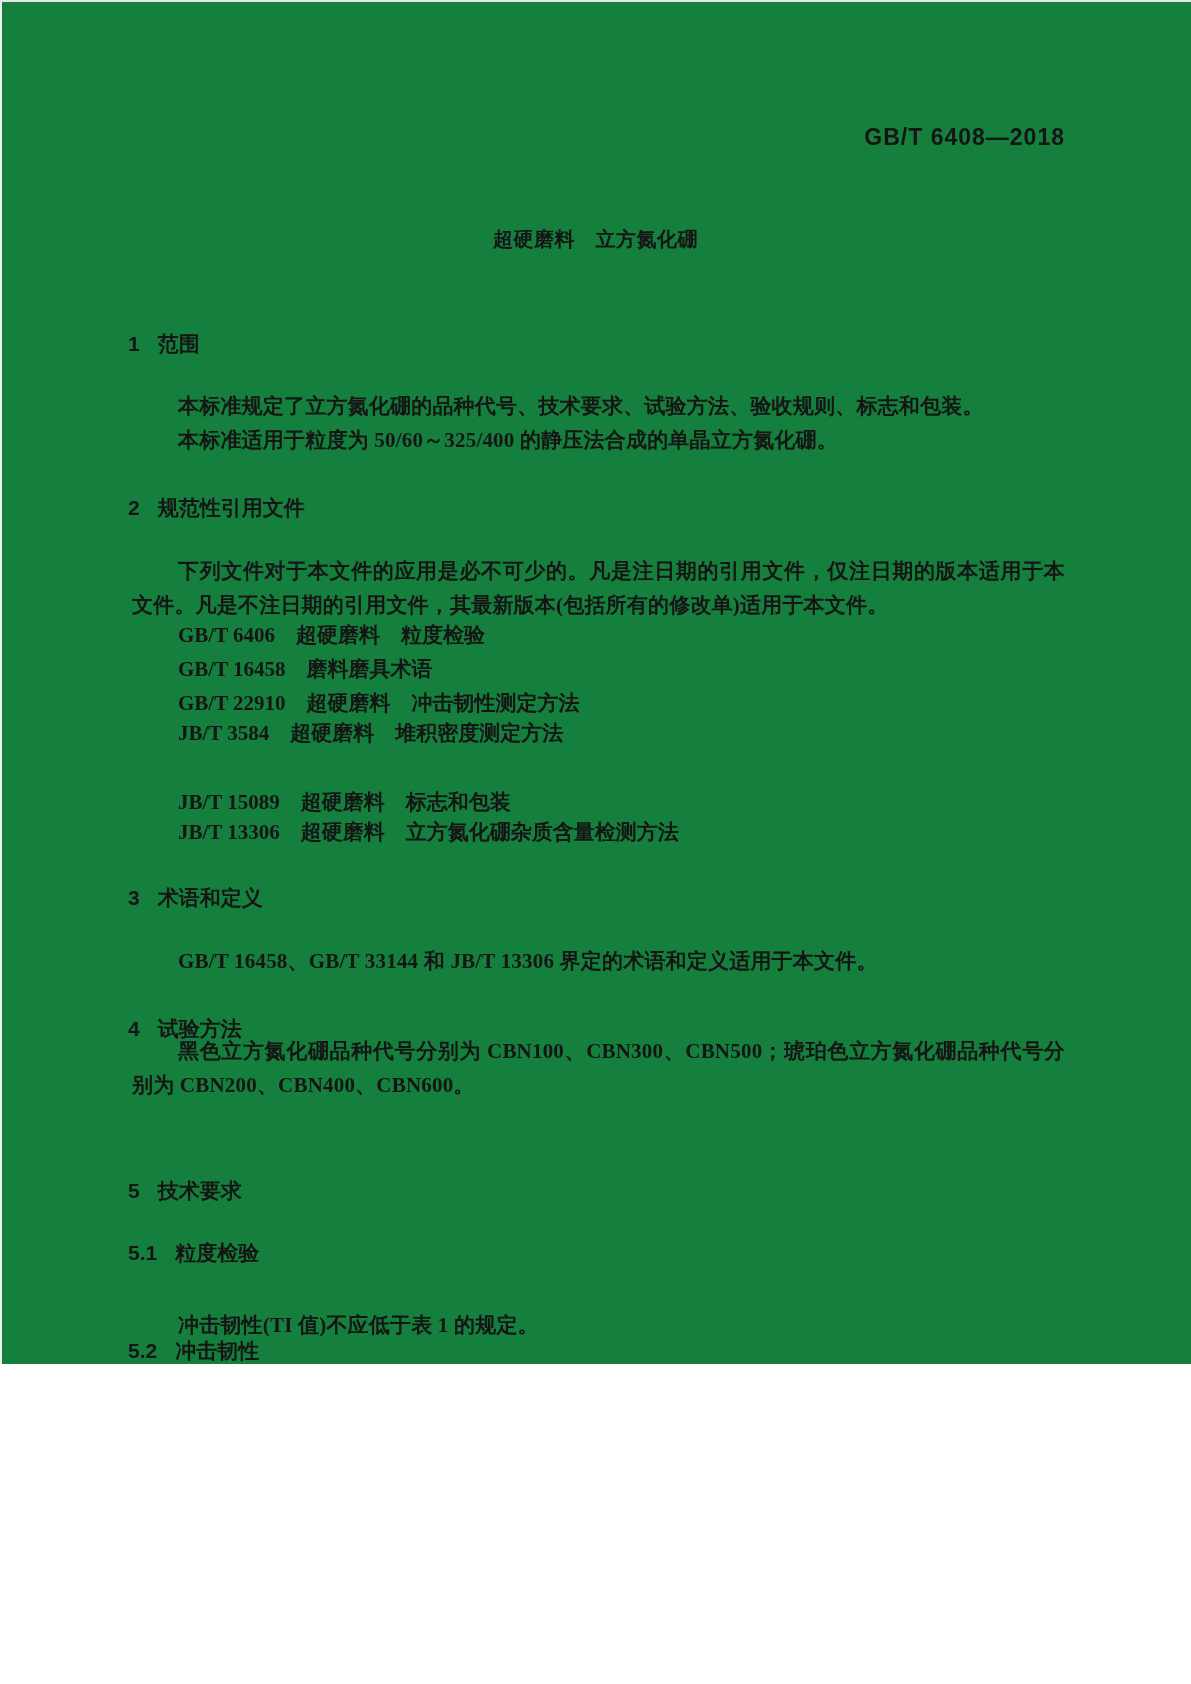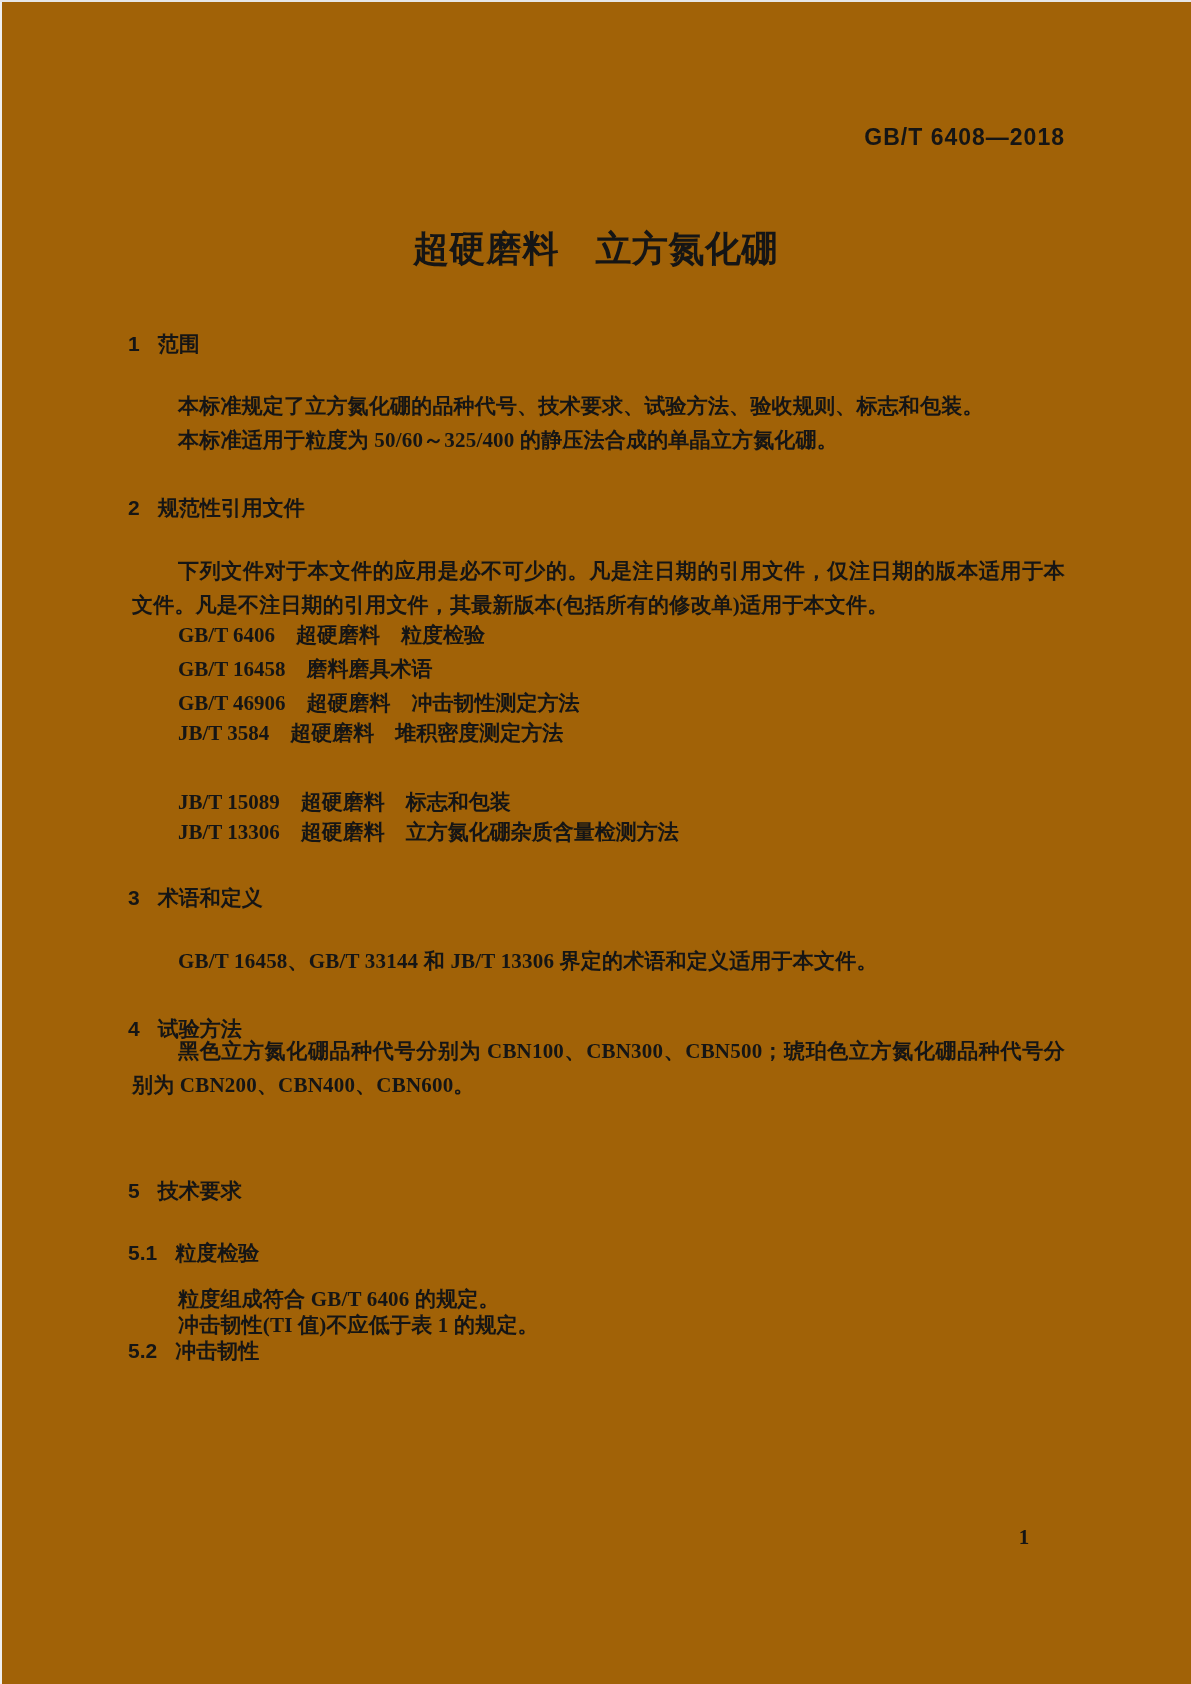--- a/index.html
+++ b/index.html
@@ -1,36 +1,36 @@
 <!DOCTYPE html>
 <html lang="zh"><head>
 <meta charset="utf-8">
 <style>
   html,body{margin:0;padding:0;background:#ffffff;}
   .page{
     position:relative;
-    width:1191px;height:1684px;
-    background:#a16207;
+    width:1191px;height:1364px;
+    background:#15803d;
     color:#151515;
     font-family:"Liberation Serif","DejaVu Serif",serif;
     overflow:hidden;
     box-shadow: inset 0 2px 0 #e6e6e6, inset 2px 0 0 #f0f0f0;
   }
   .abs{position:absolute;margin:0;font-weight:bold;}
   .std-code{
     top:124px;right:126px;
     font-family:"Liberation Sans","DejaVu Sans",sans-serif;
     font-weight:700;font-size:23px;letter-spacing:1px;
     line-height:1.15;
   }
   .doc-title{
     top:228px;left:0;width:100%;
     text-align:center;
     font-family:"Liberation Sans","DejaVu Sans",sans-serif;
-    font-weight:700;font-size:36px;line-height:1.15;
+    font-weight:700;font-size:20px;line-height:1.15;
     letter-spacing:0.5px;
   }
   .sec-h{
     left:128px;
     font-family:"Liberation Sans","DejaVu Sans",sans-serif;
     font-weight:700;font-size:21px;line-height:34px;
     white-space:nowrap;
     text-align:center;
   }
   .sec-h .num{display:inline-block;margin-right:18px;}
@@ -67,21 +67,21 @@
   <p class="abs body indent" style="top:389px">本标准规定了立方氮化硼的品种代号、技术要求、试验方法、验收规则、标志和包装。</p>
   <p class="abs body indent" style="top:423px">本标准适用于粒度为 50/60～325/400 的静压法合成的单晶立方氮化硼。</p>
 
   <div class="abs sec-h" style="top:491px">
     <span class="num">2</span><span>规范性引用文件</span>
   </div>
   <p class="abs body indent just" style="top:554px">下列文件对于本文件的应用是必不可少的。凡是注日期的引用文件，仅注日期的版本适用于本文件。凡是不注日期的引用文件，其最新版本(包括所有的修改单)适用于本文件。</p>
 
   <div class="abs ref" style="top:619px">GB/T 6406　超硬磨料　粒度检验</div>
   <div class="abs ref" style="top:653px">GB/T 16458　磨料磨具术语</div>
-  <div class="abs ref" style="top:687px">GB/T 46906　超硬磨料　冲击韧性测定方法</div>
+  <div class="abs ref" style="top:687px">GB/T 22910　超硬磨料　冲击韧性测定方法</div>
   <div class="abs ref" style="top:717px">JB/T 3584　超硬磨料　堆积密度测定方法</div>
   <div class="abs ref" style="top:786px">JB/T 15089　超硬磨料　标志和包装</div>
   <div class="abs ref" style="top:816px">JB/T 13306　超硬磨料　立方氮化硼杂质含量检测方法</div>
 
   <div class="abs sec-h" style="top:881px">
     <span class="num">3</span><span>术语和定义</span>
   </div>
   <p class="abs body indent" style="top:944px">GB/T 16458、GB/T 33144 和 JB/T 13306 界定的术语和定义适用于本文件。</p>
 
   <div class="abs sec-h" style="top:1012px">
@@ -89,21 +89,20 @@
   </div>
   <p class="abs body indent just" style="top:1034px">黑色立方氮化硼品种代号分别为 CBN100、CBN300、CBN500；琥珀色立方氮化硼品种代号分别为 CBN200、CBN400、CBN600。</p>
 
   <div class="abs sec-h" style="top:1174px">
     <span class="num">5</span><span>技术要求</span>
   </div>
 
   <div class="abs sec-h" style="top:1236px">
     <span class="num">5.1</span><span>粒度检验</span>
   </div>
-  <p class="abs body indent" style="top:1282px">粒度组成符合 GB/T 6406 的规定。</p>
 
   <div class="abs sec-h" style="top:1334px">
     <span class="num">5.2</span><span>冲击韧性</span>
   </div>
   <p class="abs body indent" style="top:1308px">冲击韧性(TI 值)不应低于表 1 的规定。</p>
 
   <div class="abs page-num">1</div>
 
 </div>
 

